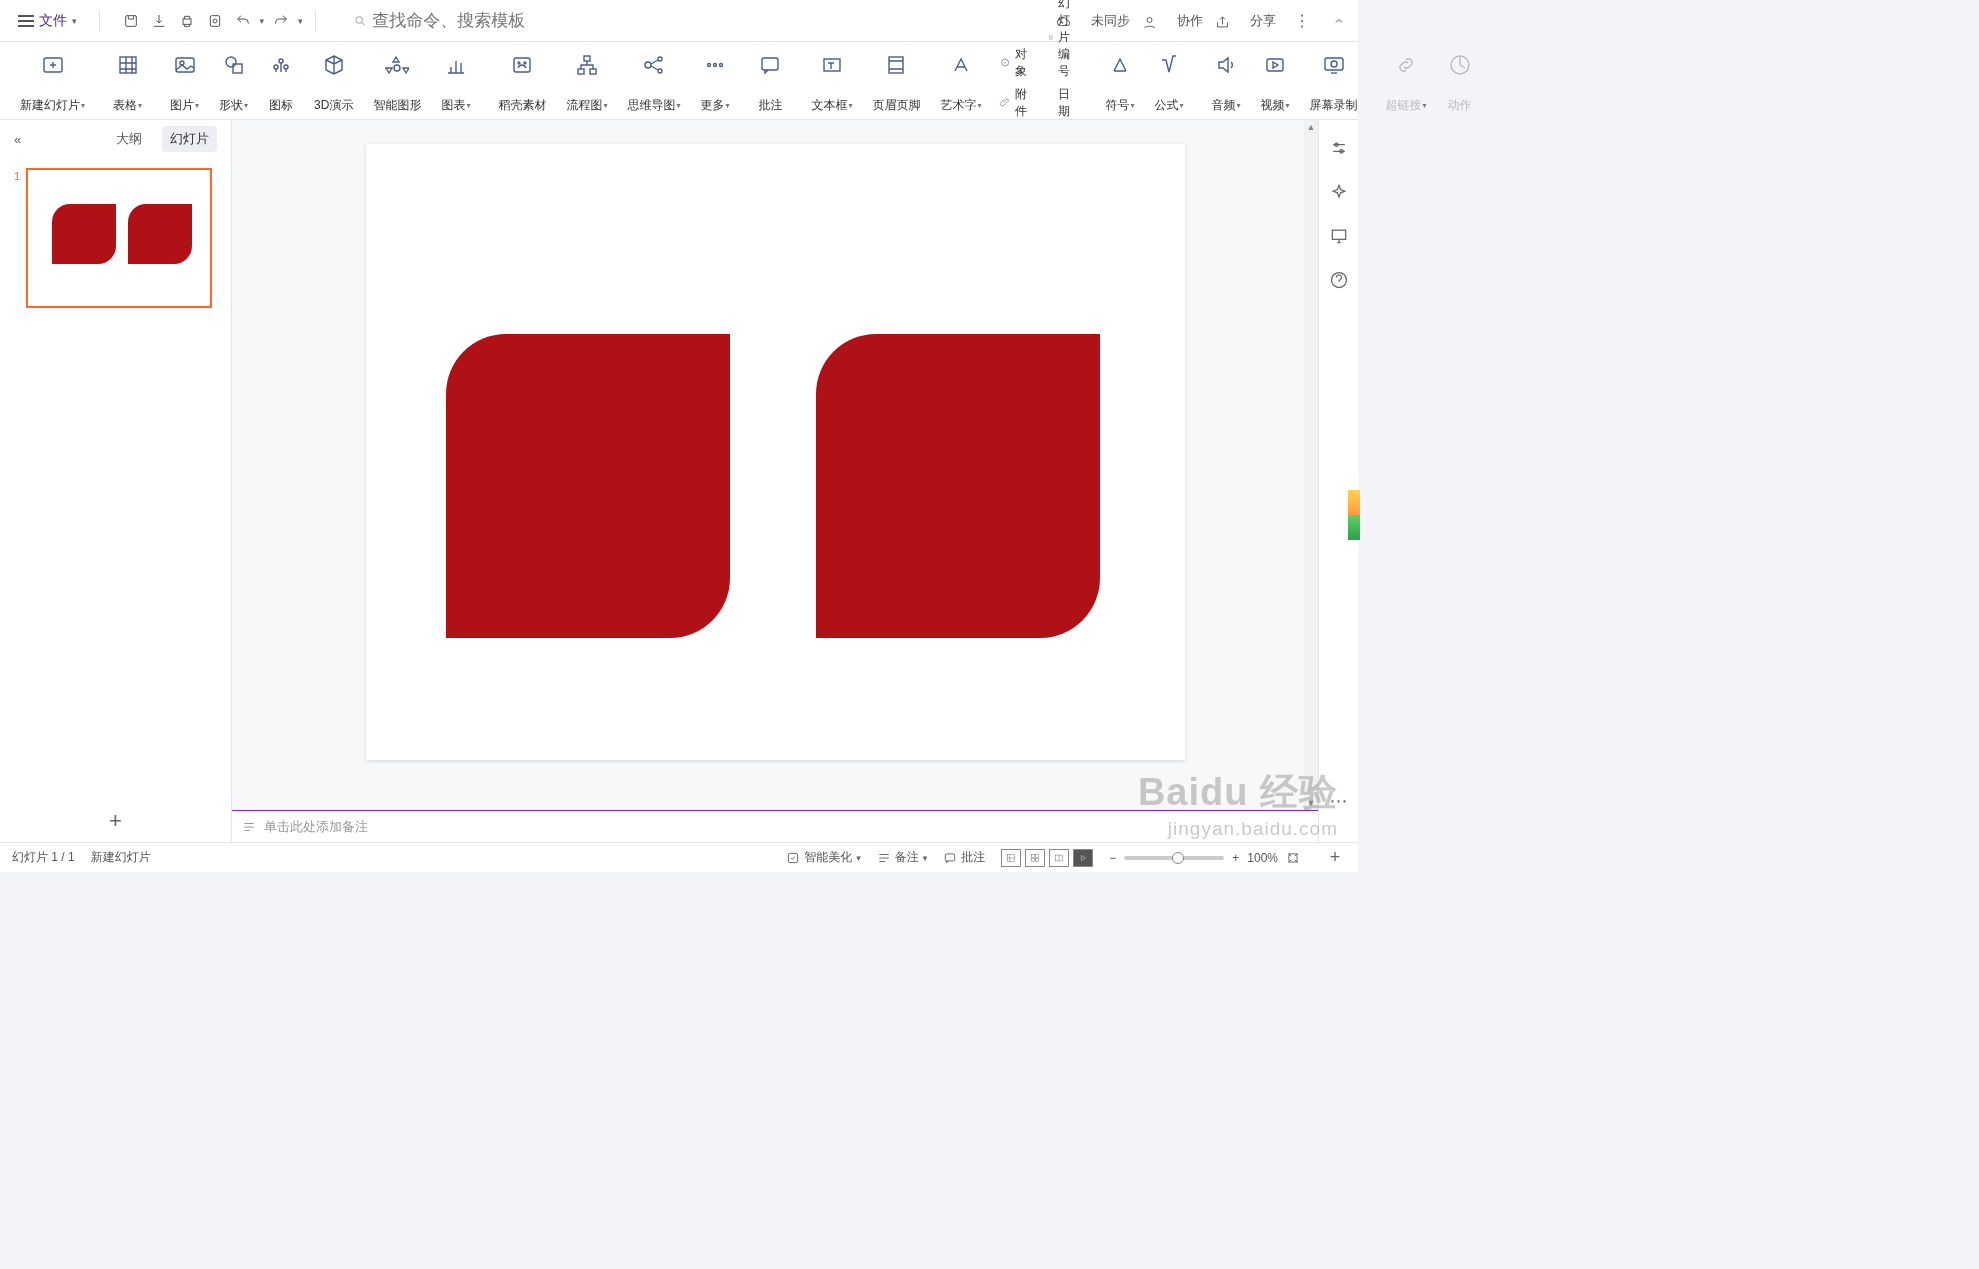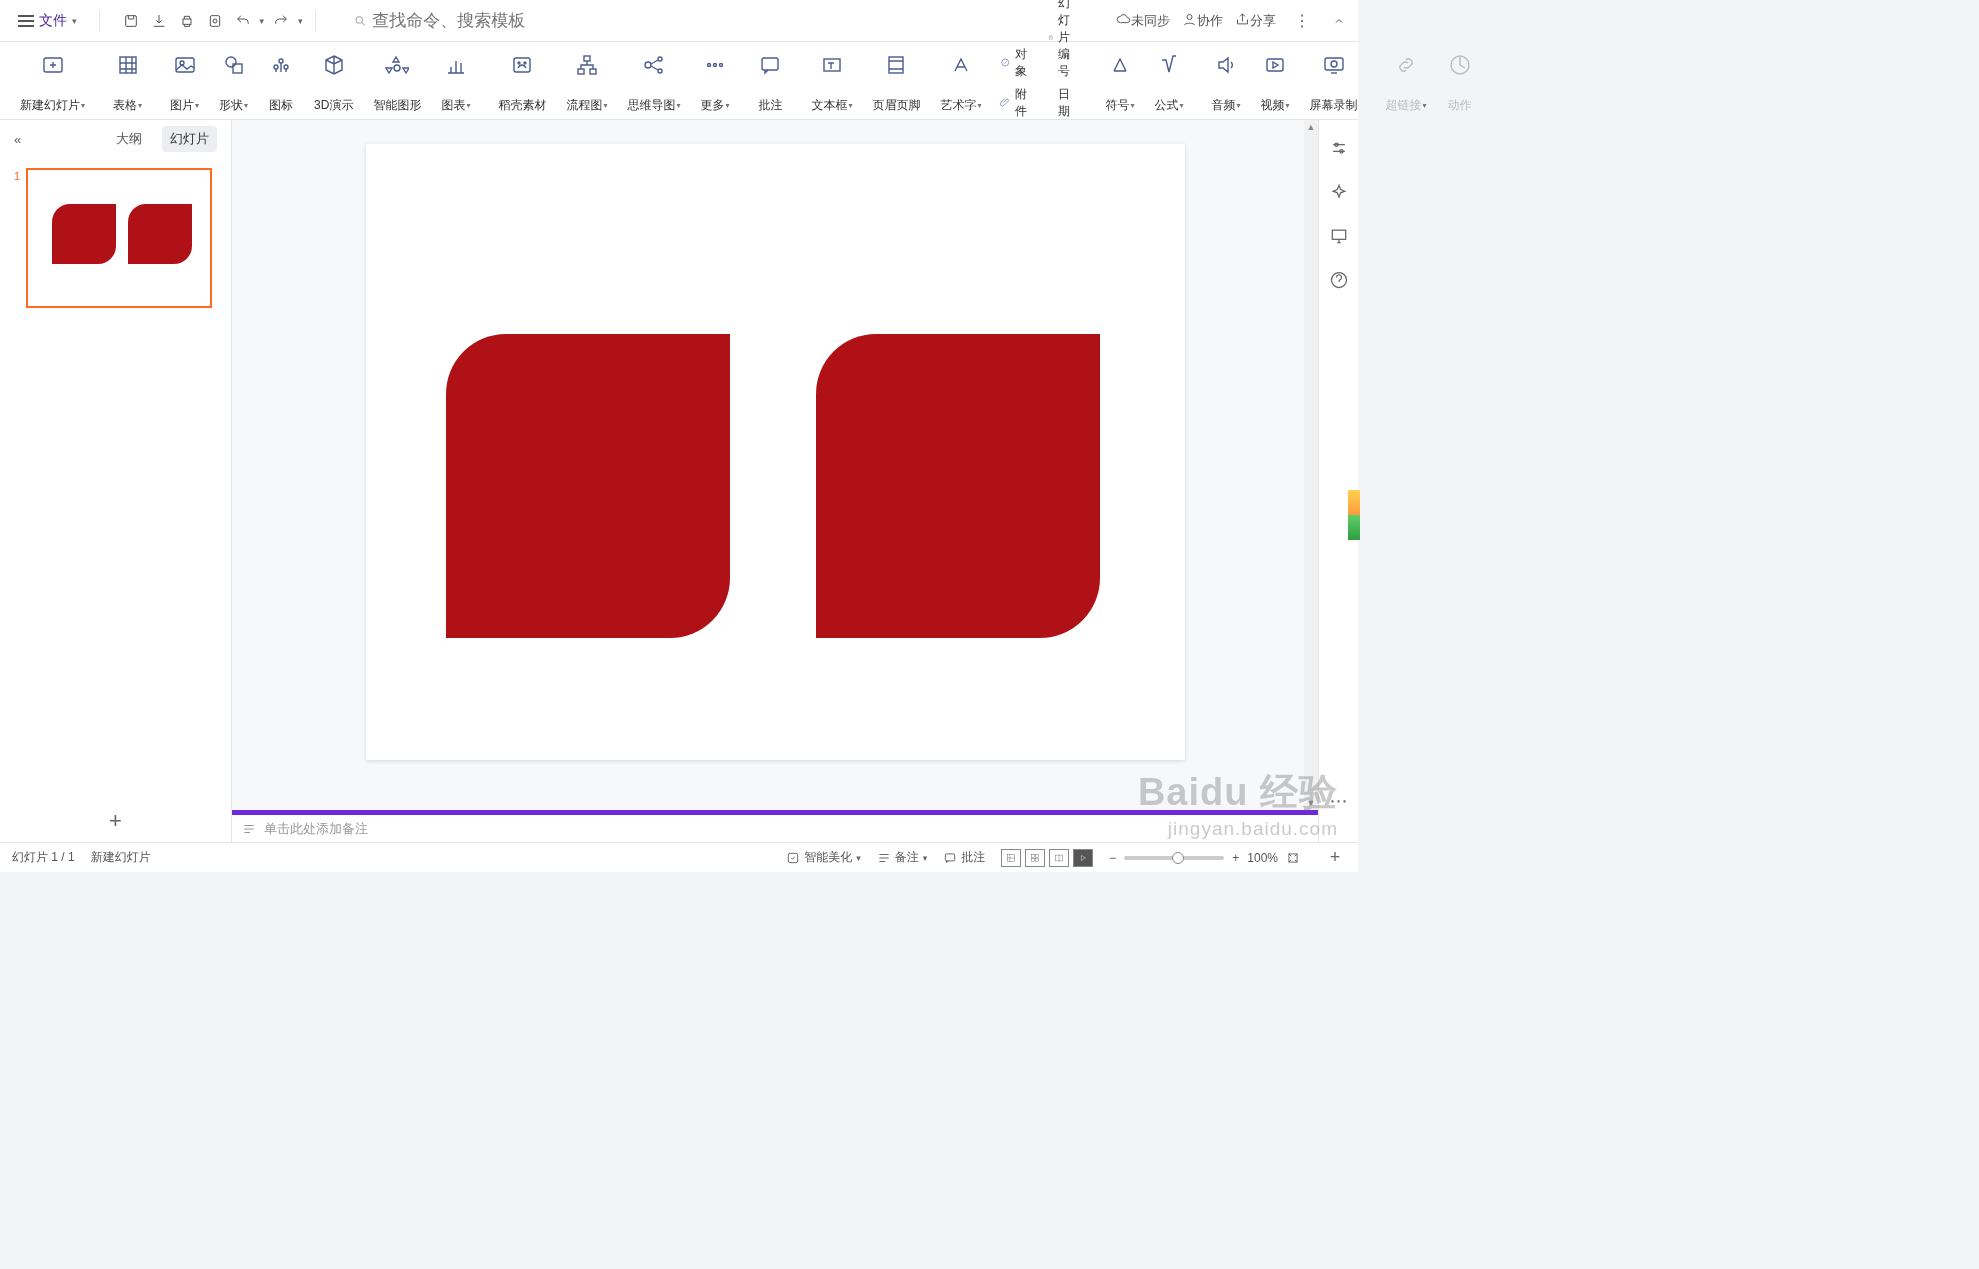--- a/index.html
+++ b/index.html
@@ -16,21 +16,21 @@
 .qat{ display:flex; gap:6px; align-items:center; margin-left:8px; }
 .qat-ico{ width:22px; height:22px; display:flex; align-items:center; justify-content:center; cursor:pointer; border-radius:3px;}
 .qat-ico svg{ width:16px; height:16px; stroke:#555; fill:none; stroke-width:1.5px;}
 .sep{ width:1px; height:22px; background:#e3e3e3; margin:0 8px;}
 .tabs{ display:flex; gap:18px; margin-left:14px; align-items:center; height:100%;}
 .tab{ font-size:14px; color:#333; cursor:pointer; padding:5px 2px; height:100%; display:flex; align-items:center;}
 .tab.active{ background:#fd6b22; color:#fff; border-radius:14px; padding:3px 14px; height:26px;}
 .searchbox{ margin-left:18px; display:flex; align-items:center; gap:6px; width:200px; height:28px; padding:0 8px; border-radius:4px; }
 .searchbox input{ border:0; outline:0; font-size:17px; color:#404040; width:100%; background:transparent;}
 .right-tools{ margin-left:auto; display:flex; gap:12px; align-items:center; font-size:13px; color:#555;}
-.right-tools .rt{ display:flex; align-items:flex-start; gap:0; cursor:pointer;}
+.right-tools .rt{ display:flex; align-items:flex-end; gap:20px; cursor:pointer;}
 .right-tools svg{ width:15px; height:15px; stroke:#555; fill:none; stroke-width:1.5px;}
 .dots{ font-size:16px; padding:0 6px; cursor:pointer; color:#666;}
 .caret-up{ width:22px; height:22px; display:flex; align-items:center; justify-content:center; cursor:pointer;}
 .caret-up svg{width:12px;height:12px;stroke:#555;fill:none;stroke-width:2px;}
 
 
 .ribbon{ height:78px; border-bottom:1px solid #e5e5e5; display:flex; align-items:center; padding:4px 10px 0 10px; gap:0; }
 .rgroup{ display:flex; flex-direction:column; align-items:center; gap:19px; padding:0 10px; cursor:pointer;}
 .rgroup .ico{ width:26px; height:26px; display:flex; align-items:center; justify-content:center;}
 .rgroup .ico svg{ width:24px; height:24px; stroke:#4a5b8f; fill:none; stroke-width:1.4px;}
@@ -60,21 +60,21 @@
 
 .center-pane{ flex:1; display:flex; flex-direction:column; background:#f7f8fa; min-width:0;}
 .canvas-area{ flex:1; position:relative; overflow:hidden;}
 .vscroll{ position:absolute; right:0; top:0; width:14px; height:100%; background:#f0f1f3;}
 .vscroll .up,.vscroll .dn{ height:14px; display:flex; align-items:center; justify-content:center; font-size:9px; color:#888; cursor:pointer;}
 .vscroll .track{ position:absolute; top:14px; bottom:14px; left:0; right:0;}
 .slide{ position:absolute; left:134px; top:24px; width:819px; height:616px; background:#fff; box-shadow:0 1px 4px rgba(0,0,0,0.14);}
 .shape{ position:absolute; background:#b01116;}
 .shape.s1{ left:80px; top:190px; width:284px; height:304px; border-radius:60px 0 60px 0;}
 .shape.s2{ left:450px; top:190px; width:284px; height:304px; border-radius:60px 0 60px 0;}
-.notes-bar{ height:32px; border-top:5px solid #6d28d9; background:#fff; display:flex; align-items:center; gap:8px; padding:4px 10px; font-size:13px; color:#999;}
+.notes-bar{ height:32px; border-top:1px solid #6d28d9; background:#fff; display:flex; align-items:center; gap:8px; padding:4px 10px; font-size:13px; color:#999;}
 .notes-bar svg{ width:14px;height:14px;stroke:#888;fill:none;stroke-width:1.5px;}
 
 .right-rail{ width:40px; border-left:1px solid #e5e5e5; display:flex; flex-direction:column; align-items:center; padding-top:18px; gap:24px; background:#fff; position:relative;}
 .right-rail .ric{ width:20px; height:20px; cursor:pointer;}
 .right-rail .ric svg{ width:20px; height:20px; stroke:#666; fill:none; stroke-width:1.5px;}
 .color-tag{ position:absolute; right:-2px; top:370px; width:12px; height:50px;}
 .color-tag div{width:100%;height:25px;}
 .more-dots{ position:absolute; bottom:30px; font-size:18px; color:#666; cursor:pointer;}
 
 

